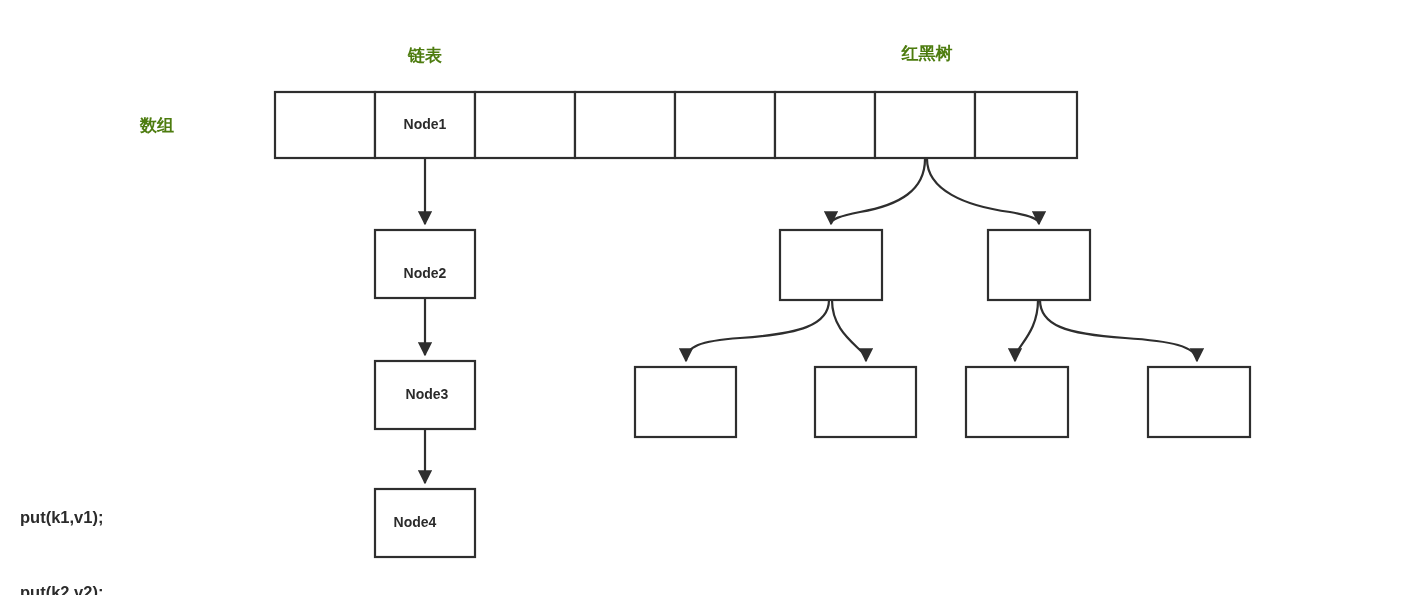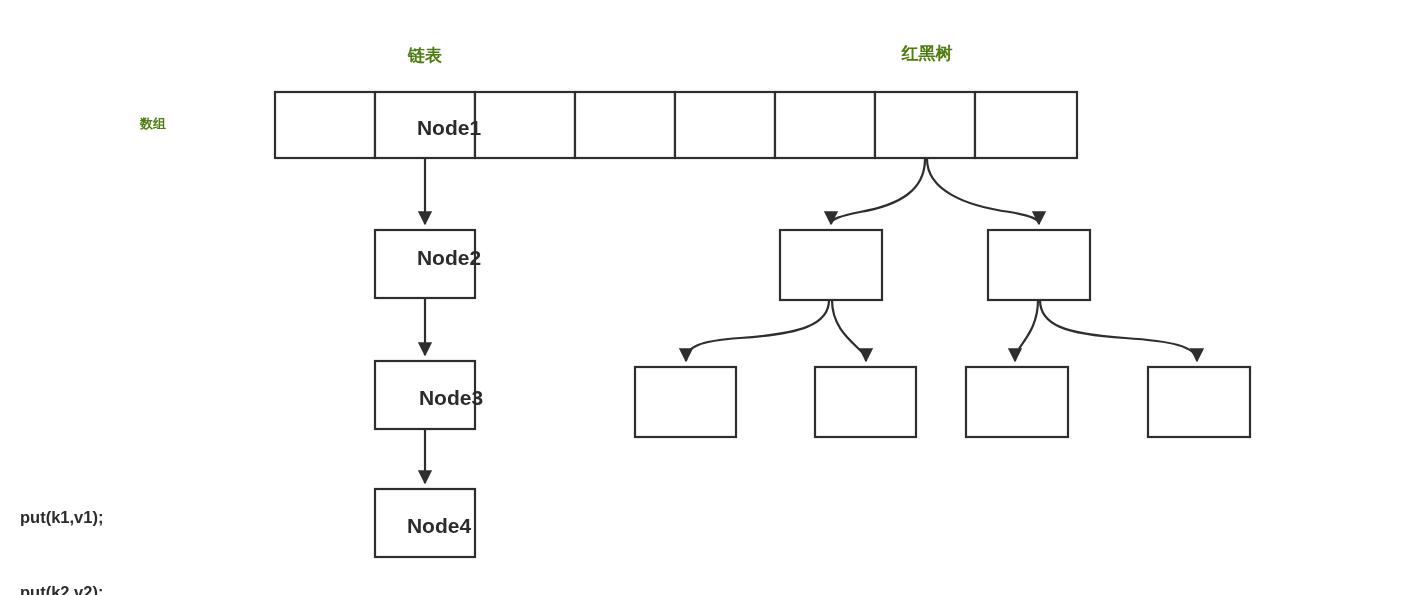--- a/index.html
+++ b/index.html
@@ -26,40 +26,39 @@
     font-weight: bold;
     color: #4d7c0f;
     white-space: pre;
     line-height: 1.0;
   }
   .section-title {
     font-size: 17px;
     text-align: center;
   }
   .side-label {
-    font-size: 13px;
+    font-size: 17px;
   }
   .code-block {
     position: absolute;
     left: 20px;
     top: 455px;
     font-size: 16.5px;
     font-weight: bold;
     line-height: 25px;
     color: #2b2b2b;
     white-space: pre;
   }
   .box-label {
     position: absolute;
-    font-size: 21px;
+    font-size: 14px;
     font-weight: bold;
     color: #2b2b2b;
     text-align: center;
     white-space: pre;
-    padding-left: 24px;
   }
   svg { display: block; }
 </style>
 </head>
 <body>
 
 <svg id="canvas" viewBox="0 0 1408 595" xmlns="http://www.w3.org/2000/svg">
   <defs>
     <marker id="arrowhead" viewBox="0 0 10 10" refX="9" refY="5" markerWidth="6.5" markerHeight="6.5" orient="auto-start-reverse">
       <path d="M 0 0 L 10 5 L 0 10 z" fill="#2e2e2e"></path>
@@ -118,21 +117,21 @@
 </svg>
 
 <div class="lbl section-title" style="left:385px; top:47px; width:80px;">链表</div>
 
 <div class="lbl section-title" style="left:877px; top:45px; width:100px;">红黑树</div>
 
 <div class="lbl side-label" style="left:140px; top:117px;">数组</div>
 
 <div class="box-label" style="left:375px; top:116px; width:100px;">Node1</div>
 
-<div class="box-label" style="left:375px; top:246px; width:100px;">Node2</div>
+<div class="box-label" style="left:375px; top:265px; width:100px;">Node2</div>
 
 <div class="box-label" style="left:375px; top:386px; width:104px;">Node3</div>
 
 <div class="box-label" style="left:375px; top:514px; width:80px;">Node4</div>
 
 <div class="code-block">
   <div>put(k1,v1);</div>
   <div>put(k2,v2);</div>
   
   

